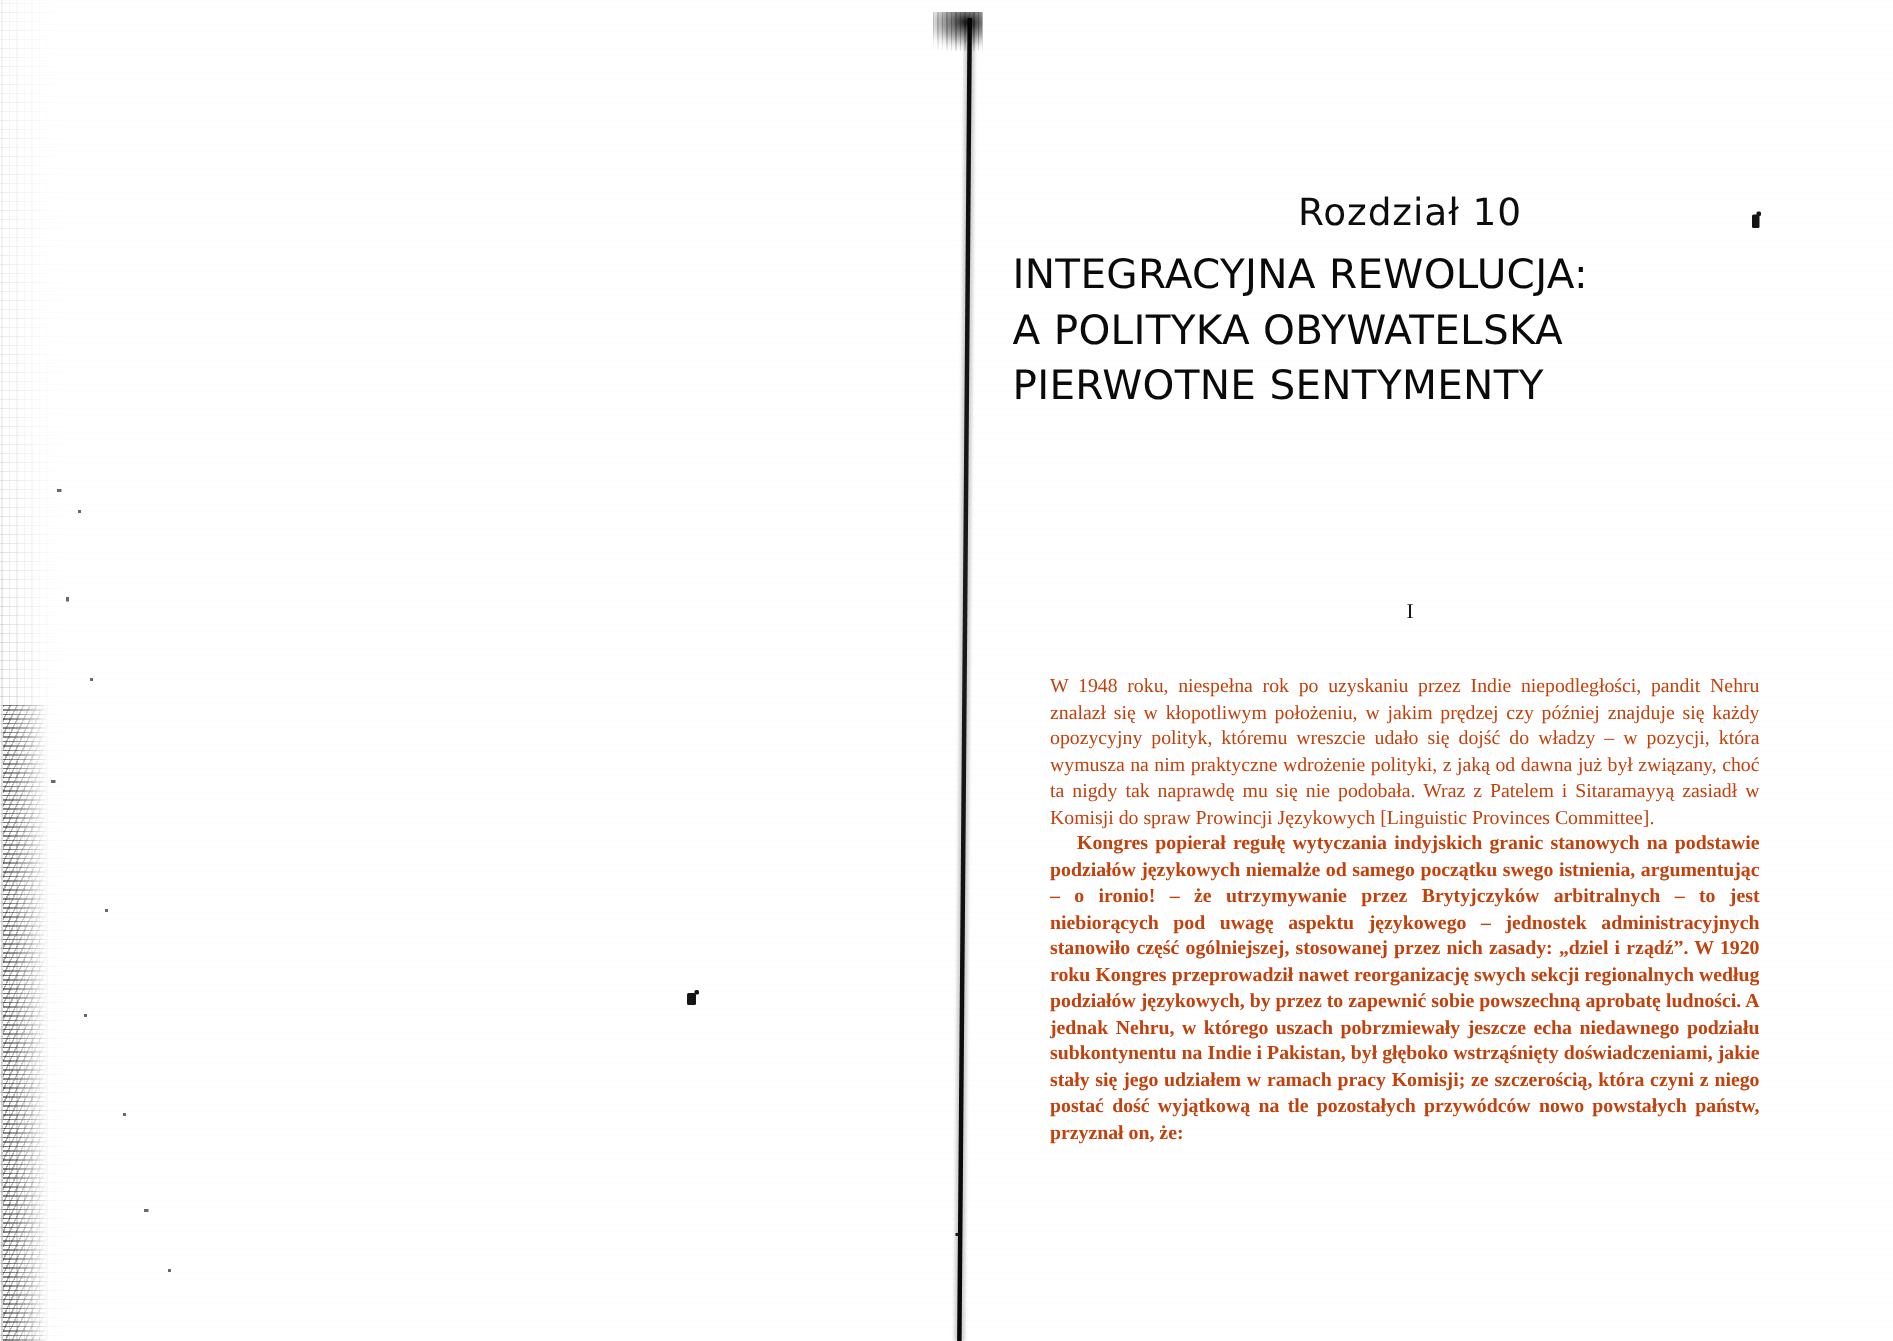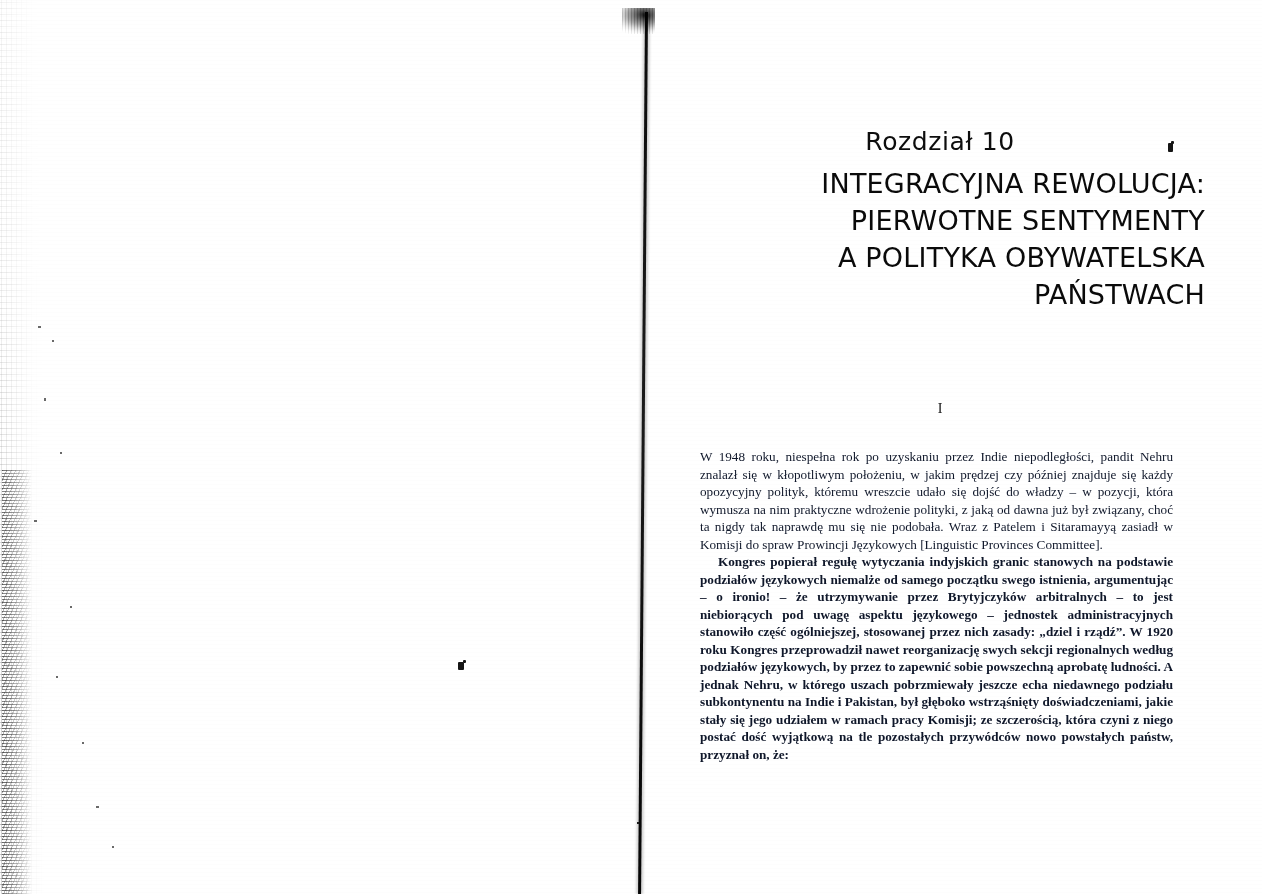--- a/index.html
+++ b/index.html
@@ -181,21 +181,21 @@
     color: #0d0d0d;
     line-height: 1.1;
     margin-top: 40px;
   }
 
   .chapter-title {
     position: absolute;
     left: 20px;
     top: 165px;
     width: 530px;
-    text-align: right;
+    text-align: left;
     font-family: "DejaVu Sans", "Liberation Sans", sans-serif;
     font-size: 27px;
     font-weight: 400;
     letter-spacing: 0.2px;
     color: #0a0a0a;
     line-height: 37px;
   }
   .chapter-title .title-line {
     display: block;
     white-space: nowrap;
@@ -216,21 +216,21 @@
   .body-text {
     position: absolute;
     left: 45px;
     top: 448px;
     width: 473px;
     text-align: justify;
     text-justify: inter-word;
     font-family: "Liberation Serif", "DejaVu Serif", serif;
     font-size: 13.2px;
     line-height: 17.5px;
-    color: #0f172a;
+    color: #c2410c;
     hyphens: manual;
     -webkit-hyphens: manual;
   }
   .body-text p {
     margin: 0;
   }
   .body-text p + p {
     text-indent: 18px;
     font-weight: bold;
   }
@@ -292,23 +292,22 @@
     <div class="gutter-speck" style="left:690px; top:760px; width:2px; height:2px;"></div>
     <div class="gutter-speck" style="left:637px; top:822px; width:2px; height:2px;"></div>
   </div>
 
   <div class="recto-page">
 
     <div class="chapter-number">Rozdział 10</div>
 
     <div class="chapter-title">
       <span class="title-line">INTEGRACYJNA REWOLUCJA:</span>
+      <span class="title-line">A POLITYKA OBYWATELSKA</span>
       <span class="title-line">PIERWOTNE SENTYMENTY</span>
-      <span class="title-line">A POLITYKA OBYWATELSKA</span>
-      <span class="title-line">PAŃSTWACH</span>
     </div>
 
     <div class="section-mark">I</div>
 
     <div class="body-text">
       <p>W 1948 roku, niespełna rok po uzyskaniu przez Indie niepodległości, pandit Nehru znalazł się w kłopotliwym położeniu, w jakim prędzej czy później znajduje się każdy opozycyjny polityk, któremu wreszcie udało się dojść do władzy – w pozycji, która wymusza na nim praktyczne wdrożenie polityki, z jaką od dawna już był związany, choć ta nigdy tak naprawdę mu się nie podobała. Wraz z Patelem i Sitaramayyą zasiadł w Komisji do spraw Prowincji Językowych [Linguistic Provinces Committee].</p>
       <p>Kongres popierał regułę wytyczania indyjskich granic stanowych na podstawie podziałów językowych niemalże od samego początku swego istnienia, argumentując – o ironio! – że utrzymywanie przez Brytyjczyków arbitralnych – to jest niebiorących pod uwagę aspektu językowego – jednostek administracyjnych stanowiło część ogólniejszej, stosowanej przez nich zasady: „dziel i rządź”. W 1920 roku Kongres przeprowadził nawet reorganizację swych sekcji regionalnych według podziałów językowych, by przez to zapewnić sobie powszechną aprobatę ludności. A jednak Nehru, w którego uszach pobrzmiewały jeszcze echa niedawnego podziału subkontynentu na Indie i Pakistan, był głęboko wstrząśnięty doświadczeniami, jakie stały się jego udziałem w ramach pracy Komisji; ze szczerością, która czyni z niego postać dość wyjątkową na tle pozostałych przywódców nowo powstałych państw, przyznał on, że:</p>
     </div>
 
     <div class="ink-speck" style="left:513px; top:143px; width:5px; height:9px;"></div>

